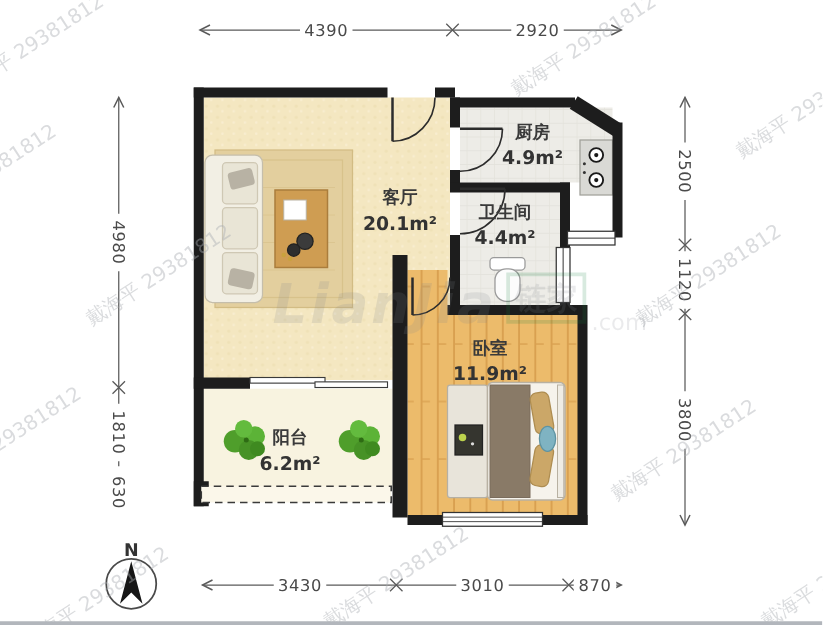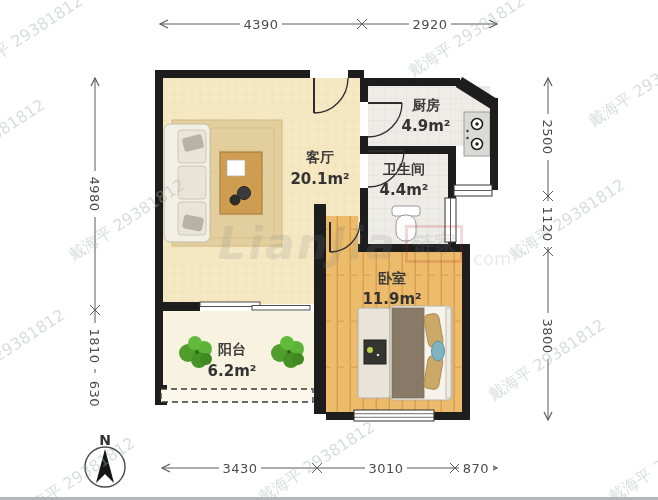--- a/index.html
+++ b/index.html
@@ -12,25 +12,25 @@
   .dim-text{font-size:13px;fill:#4a4a4a;letter-spacing:.5px;}
   .room-name{font-size:14px;font-weight:600;fill:#3a3a3a;}
   .room-area{font-size:15px;font-weight:600;fill:#333333;}
   .north-label{font-size:14px;font-weight:700;fill:#333333;}
   .wm-layer{position:absolute;left:0;top:0;width:658px;height:500px;pointer-events:none;}
   .wm{
     position:absolute;color:#a8acb1;opacity:.42;font-size:16px;
     transform:rotate(-33deg);white-space:nowrap;
   }
   .brand-wm{
-    position:absolute;left:218px;top:218px;display:flex;align-items:center;
+    position:absolute;left:218px;top:218px;display:flex;align-items:flex-start;
     color:#80858c;opacity:.16;pointer-events:none;white-space:nowrap;
   }
   .brand-main{font-size:44px;font-weight:700;font-style:italic;letter-spacing:2px;}
-  .brand-cn{font-size:22px;font-weight:700;border:3px solid #b91c1c;padding:1px 4px;margin-left:8px;}
+  .brand-cn{font-size:25px;font-weight:700;border:3px solid #15803d;padding:1px 4px;margin-left:8px;}
   .brand-suffix{font-size:18px;font-weight:400;margin-left:4px;align-self:flex-end;}
   .bottom-line{position:absolute;left:0;bottom:0;width:658px;height:3px;background:#b2b6bc;}
 </style>
 </head>
 <body>
 
 <div class="stage">
 
 <svg width="658" height="500" viewBox="0 0 658 500">
   <defs>

